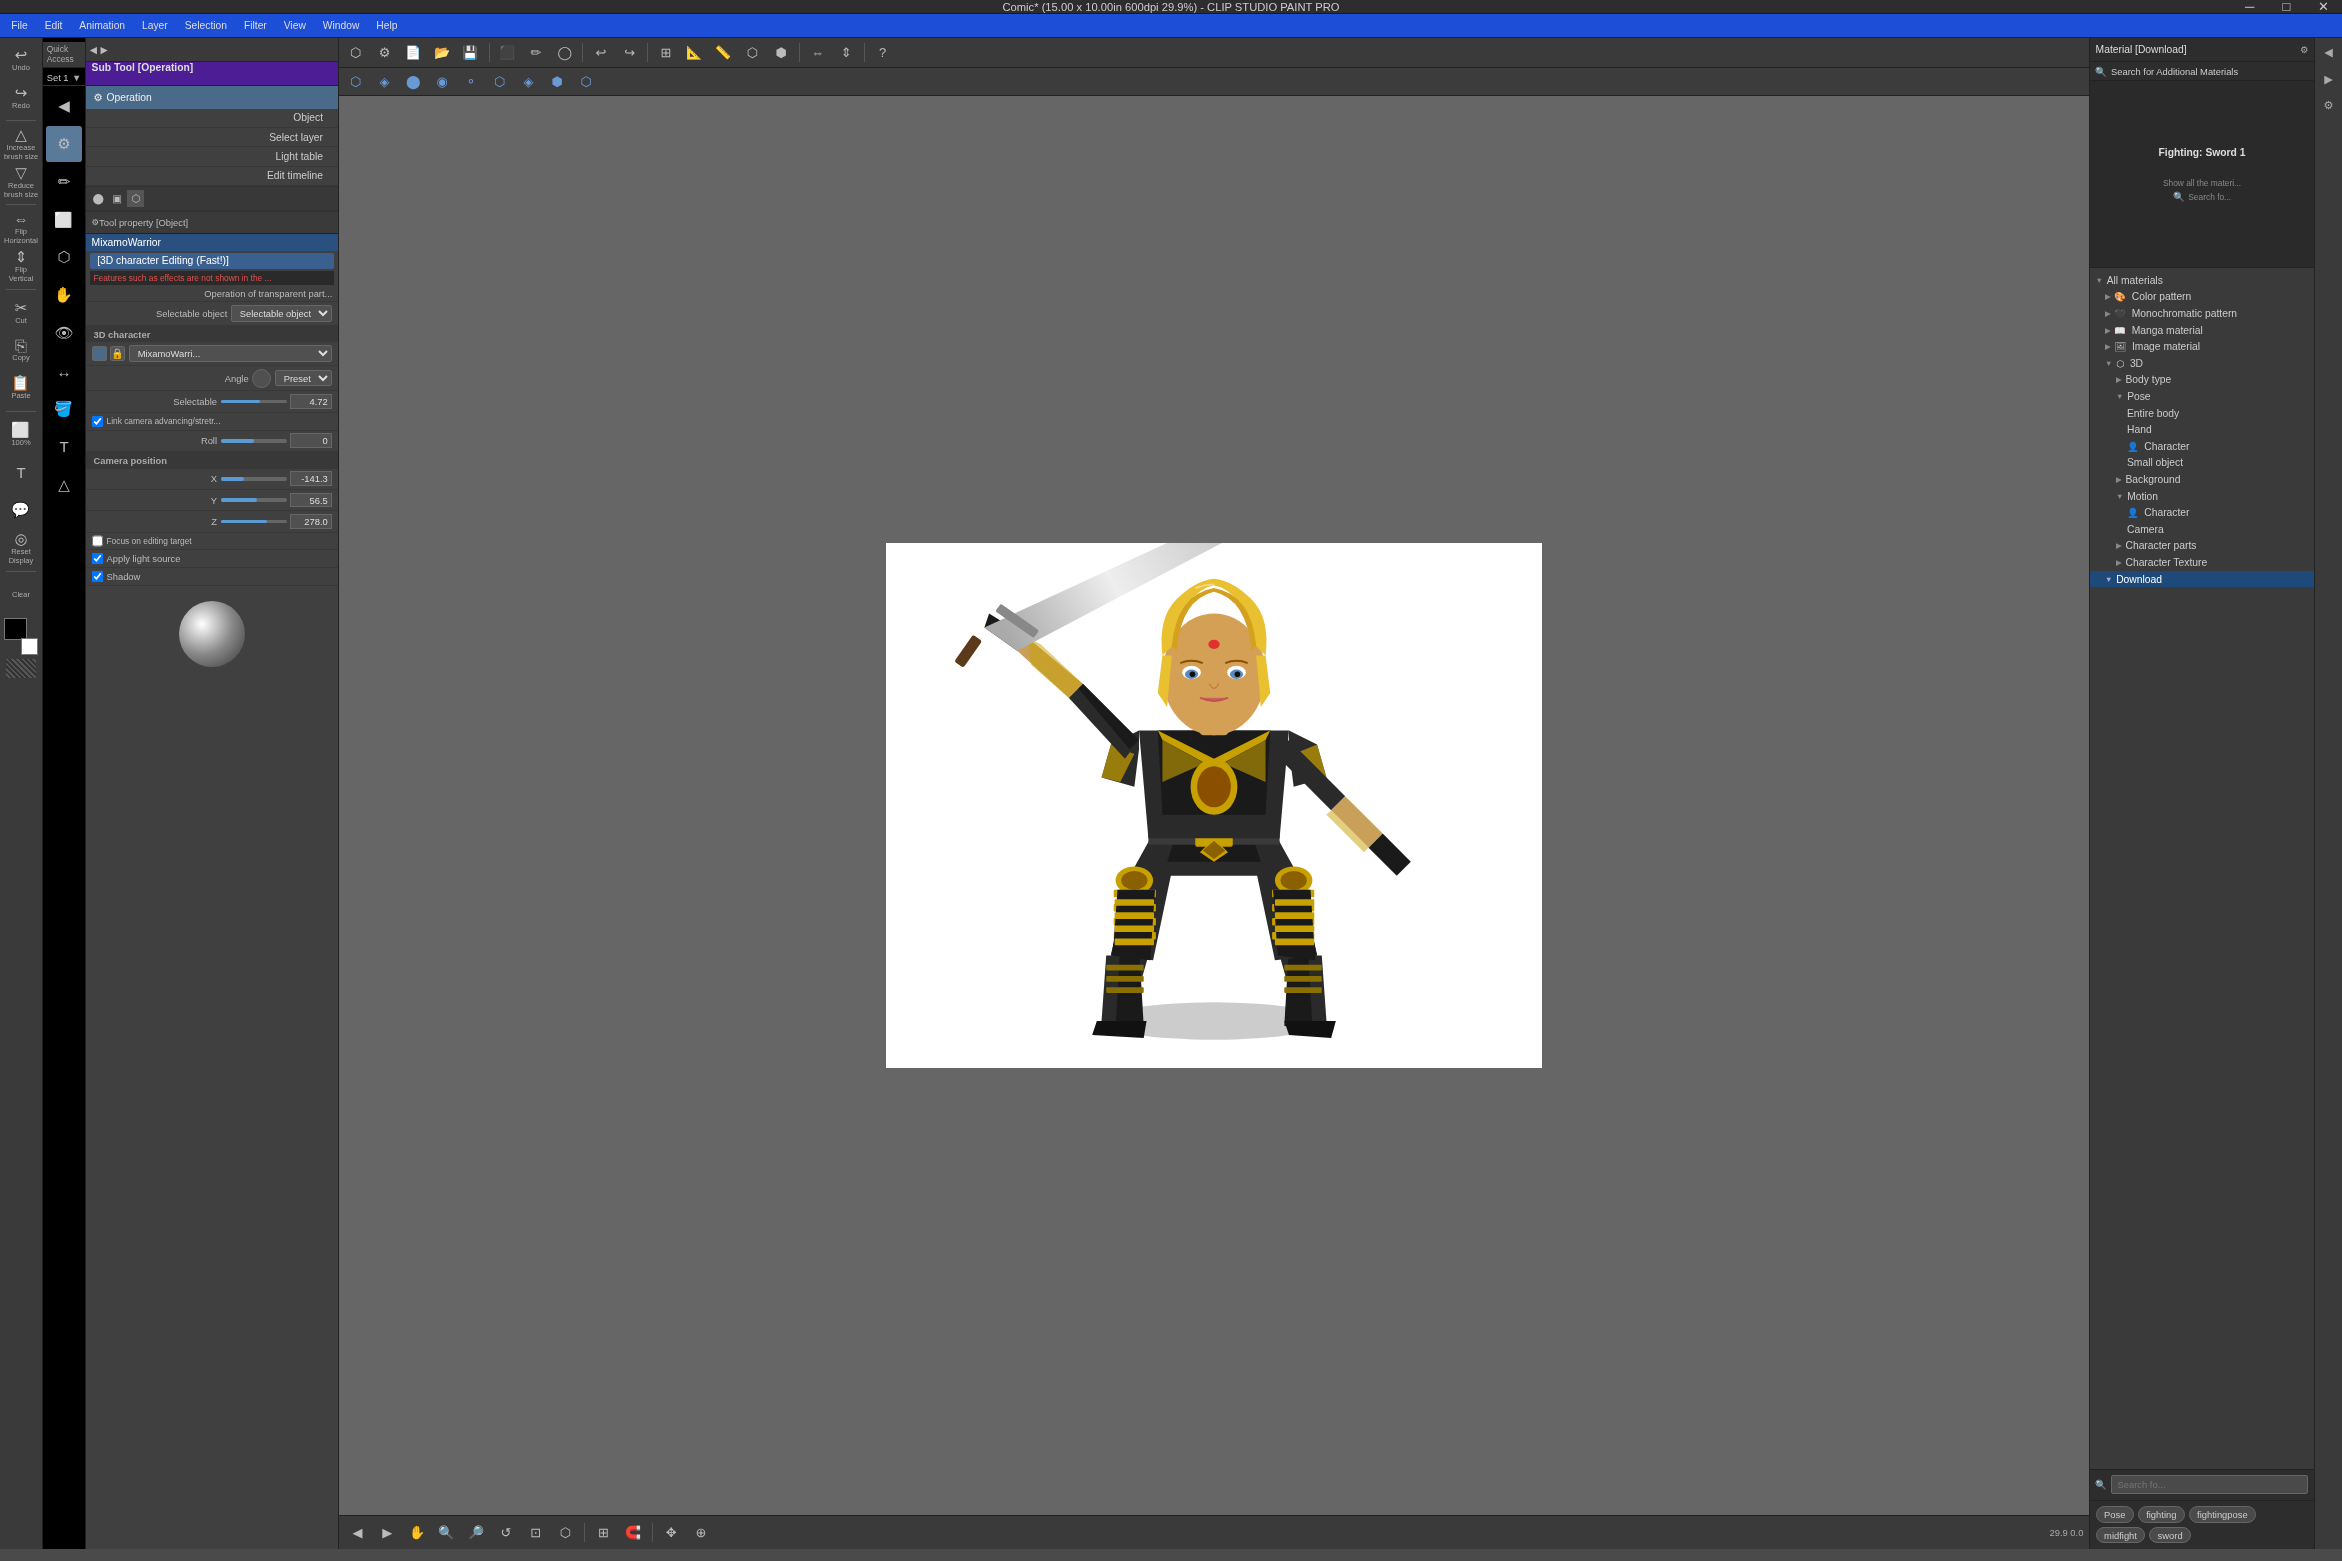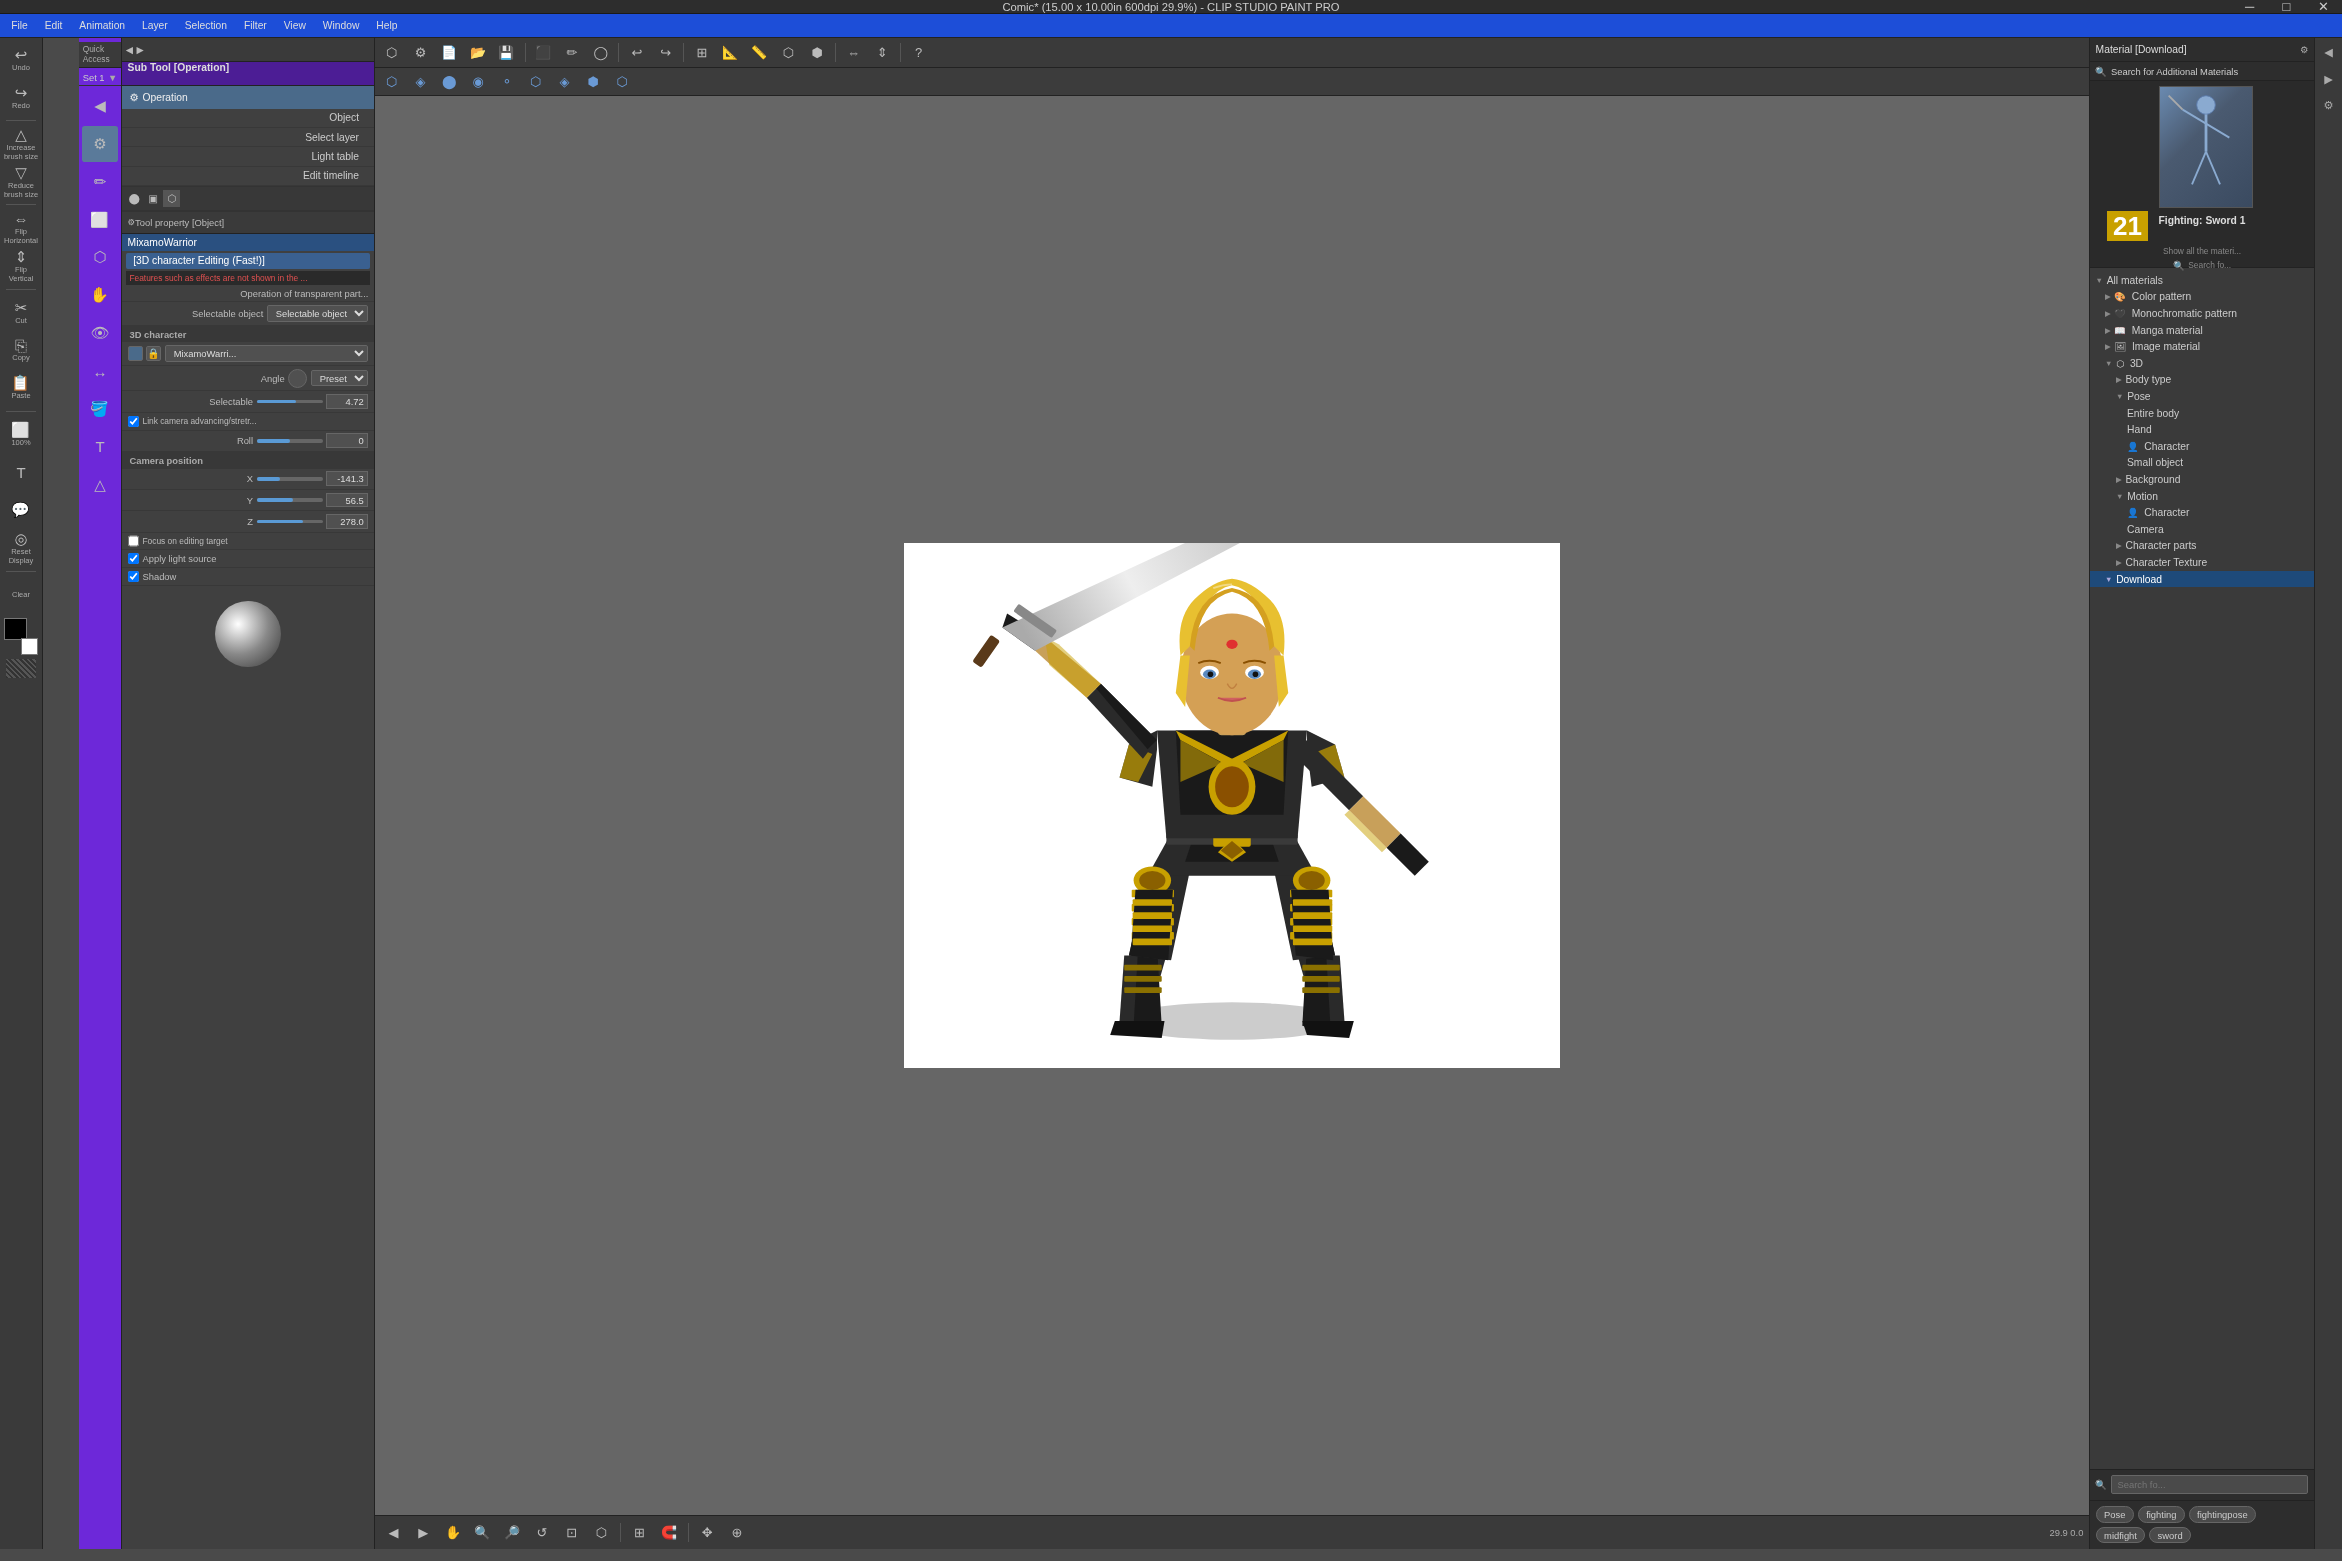--- a/index.html
+++ b/index.html
@@ -84,28 +84,27 @@
       text-align: center;
       line-height: 1.2;
     }
     .tool-btn .icon { font-size: 15px; line-height: 1; }
     .tool-btn .label { font-size: 7.5px; color: #aaa; margin-top: 0.9px; }
     .tool-separator { width: 30px; height: 0.9px; background: #555; margin: 2.8px 0; }
 
     
     #sub-toolbar {
       width: 43px;
-      background: #6d28d9;
+      background: #000000;
       border-right: 0.9px solid #222;
       display: flex;
       flex-direction: column;
       align-items: center;
       padding: 3.7px 0;
       gap: 1.9px;
-      margin-left: 36px;
     }
     .sub-tool-btn {
       width: 36px;
       height: 36px;
       display: flex;
       align-items: center;
       justify-content: center;
       cursor: pointer;
       border-radius: 2.8px;
       color: #bbb;
@@ -949,39 +948,20 @@
         <div style="font-size:9.4px;color:#aaa;cursor:pointer;">⚙</div>
       </div>
     </div>
 
     <div style="background:#2d2d2d;padding:3.7px 5.6px;border-bottom:0.9px solid #222;display:flex;align-items:center;gap:3.7px;">
       <span style="font-size:9.4px;">🔍</span>
       <span style="font-size:9.4px;color:#ccc;">Search for Additional Materials</span>
     </div>
 
     <div id="material-preview">
-      <div style="display:flex;gap:7.5px;align-items:flex-end;padding:7.5px;">
-
-        <div style="position:relative;">
-          <div class="material-badge">21</div>
-        </div>
-
-        <div class="material-thumb">
-
-          <svg width="84" height="112" viewBox="0 0 90 120">
-            <circle cx="45" cy="15" r="10" fill="#8aaad0" stroke="#5a7aaa" stroke-width="1"></circle>
-            <line x1="45" y1="25" x2="45" y2="65" stroke="#8aaad0" stroke-width="3"></line>
-            <line x1="45" y1="35" x2="20" y2="20" stroke="#8aaad0" stroke-width="2"></line>
-            <line x1="45" y1="35" x2="70" y2="50" stroke="#8aaad0" stroke-width="2"></line>
-            <line x1="45" y1="65" x2="30" y2="100" stroke="#8aaad0" stroke-width="2"></line>
-            <line x1="45" y1="65" x2="60" y2="100" stroke="#8aaad0" stroke-width="2"></line>
-            <line x1="20" y1="20" x2="5" y2="5" stroke="#aaa" stroke-width="2"></line>
-          </svg>
-        </div>
-      </div>
       <div class="material-label-bold">Fighting: Sword 1</div>
       <div style="margin-top:20px;font-size:8.4px;color:#888;cursor:pointer;">Show all the materi...</div>
       <div style="margin-top:3.7px;display:flex;align-items:center;gap:3.7px;">
         <span style="font-size:9.4px;">🔍</span>
         <span style="font-size:8.4px;color:#888;">Search fo...</span>
       </div>
     </div>
 
     <div id="material-list">
 

